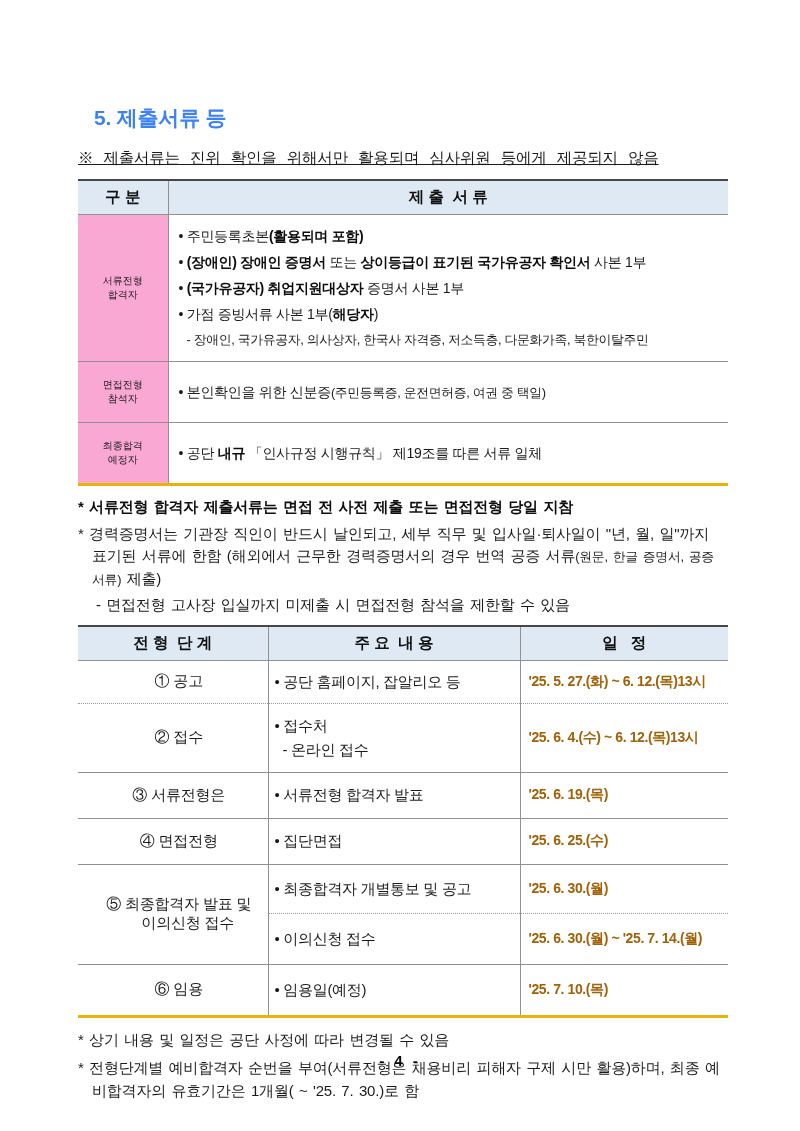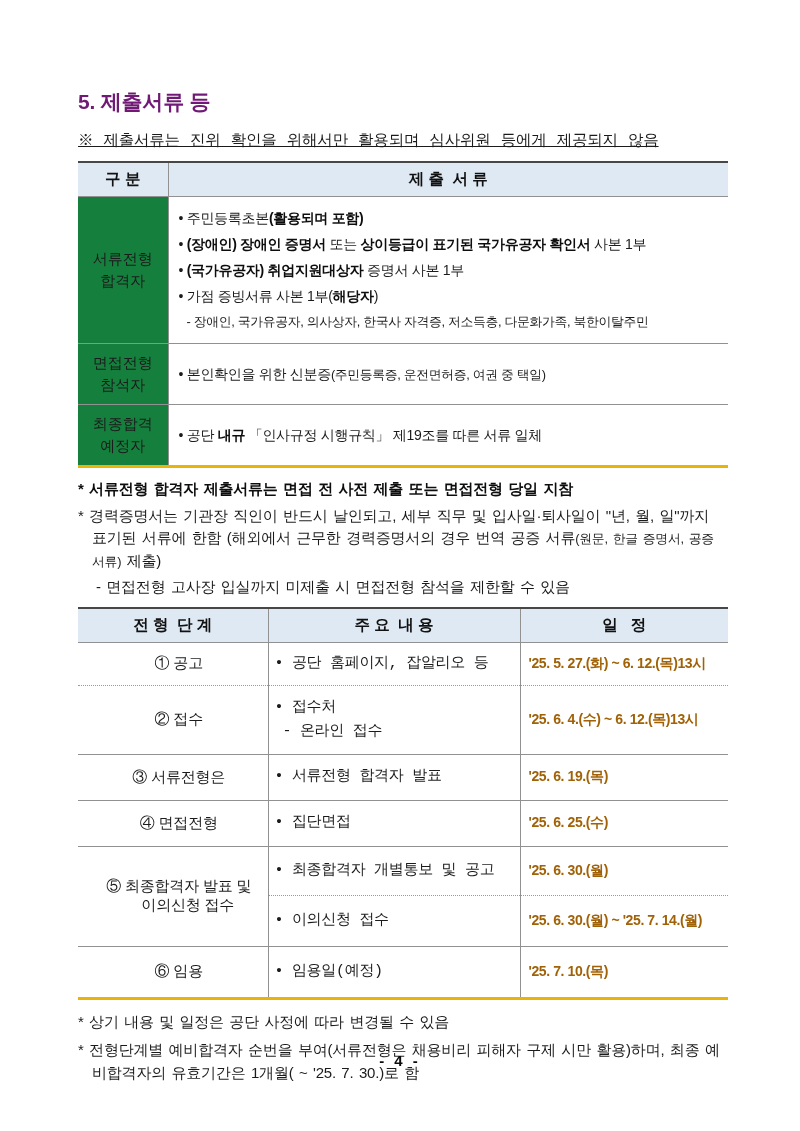--- a/index.html
+++ b/index.html
@@ -2,40 +2,40 @@
 <html><head>
 <meta charset="utf-8">
 <style>
   html,body { margin:0; padding:0; background:#ffffff; }
   .page {
     position:relative; width:800px; height:1131px; background:#ffffff;
     font-family:"Liberation Sans", sans-serif; color:#1b1b1b; overflow:hidden;
   }
   .content { position:absolute; left:78px; top:88px; width:650px; }
 
-  .sec-title { margin:0; font-size:21px; font-weight:800; color:#701a75; letter-spacing:-0.2px; }
+  .sec-title { margin:16px; font-size:21px; font-weight:800; color:#3b82f6; letter-spacing:-0.2px; }
   .sec-title.t6 { margin-top:16px; }
 
   .notice { margin:14px 0 10px 0; font-size:15.5px; word-spacing:6px; letter-spacing:-0.2px;text-decoration:underline; }
 
   table.doc { border-collapse:collapse; width:100%; table-layout:fixed;
               border-top:2px solid #474747; border-bottom:3px solid #eab308; }
   table.doc th {
     background:#dfe9f4; font-weight:700; font-size:15.5px; color:#111;
     padding:6px 2px; border-bottom:1px solid #919191; white-space:pre; text-align:center;
   }
   .vr { border-right:1px solid #919191; }
   .bt { border-top:1px solid #919191; }
   .btd { border-top:1px dotted #9a9a9a; }
 
   
   table.t1 col.c1 { width:90px; }
   td.cat {
-    background:#15803d; text-align:center; vertical-align:middle;
-    white-space:pre-line; font-size:15px; line-height:1.45; padding:6px 2px;
+    background:#f9a8d4; text-align:center; vertical-align:middle;
+    white-space:pre-line; font-size:10px; line-height:1.45; padding:6px 2px;
     border-right:1px solid #919191;
   }
   td.items { padding:8px 10px; vertical-align:middle; }
   .line { font-size:14px; letter-spacing:-0.3px; line-height:26px; white-space:nowrap; }
   .line.sub { padding-left:8px; }
   .small, .s { font-size:12.8px; }
   .b { font-weight:700; color:#0d0d0d; }
   td.items.one { height:44px; }
 
   
@@ -46,21 +46,21 @@
 
   
   table.t2 { margin-top:8px; }
   table.t2 col.s1 { width:190px; }
   table.t2 col.s2 { width:252px; }
   table.t2 col.s3 { width:208px; }
   td.stage { font-size:15px; padding:4px 4px 4px 16px; vertical-align:middle; letter-spacing:-0.2px;text-align:center; }
   td.stage .stage2 { padding-left:18px; }
   td.itm { font-size:15px; padding:4px 6px; vertical-align:middle; letter-spacing:-0.3px; }
   td.itm .dash { padding-left:8px; }
-  td.itm div { line-height:1.55; white-space:nowrap;font-family:Liberation Mono, monospace; }
+  td.itm div { line-height:1.55; white-space:nowrap; }
   td.date { font-size:14px; font-weight:700; padding:4px 2px 4px 8px; vertical-align:middle;
             white-space:nowrap; letter-spacing:-0.4px; color:#a16207; }
   tr.r1 td { height:34px; }
   tr.r2 td { height:60px; }
   tr.r3 td, tr.r4 td { height:37px; }
   tr.r5a td { height:40px; }
   tr.r5b td { height:42px; }
   tr.r6 td { height:42px; }
 
   .notes.bottom { margin-top:10px; }

